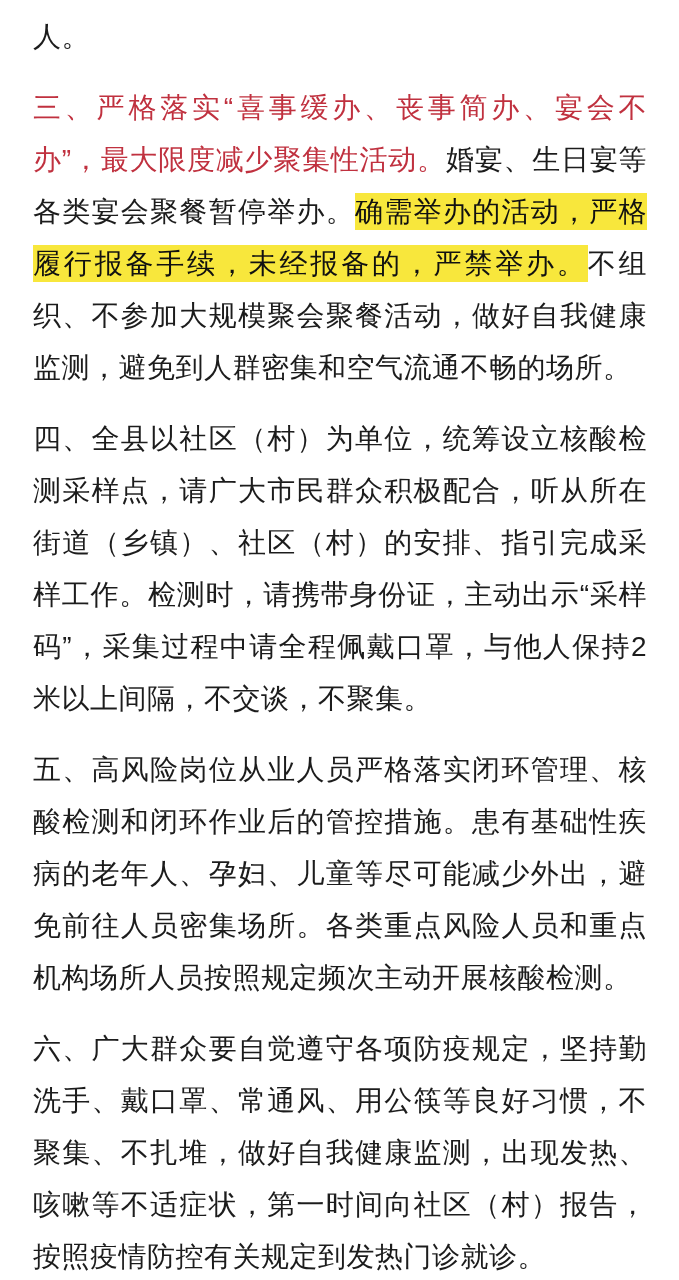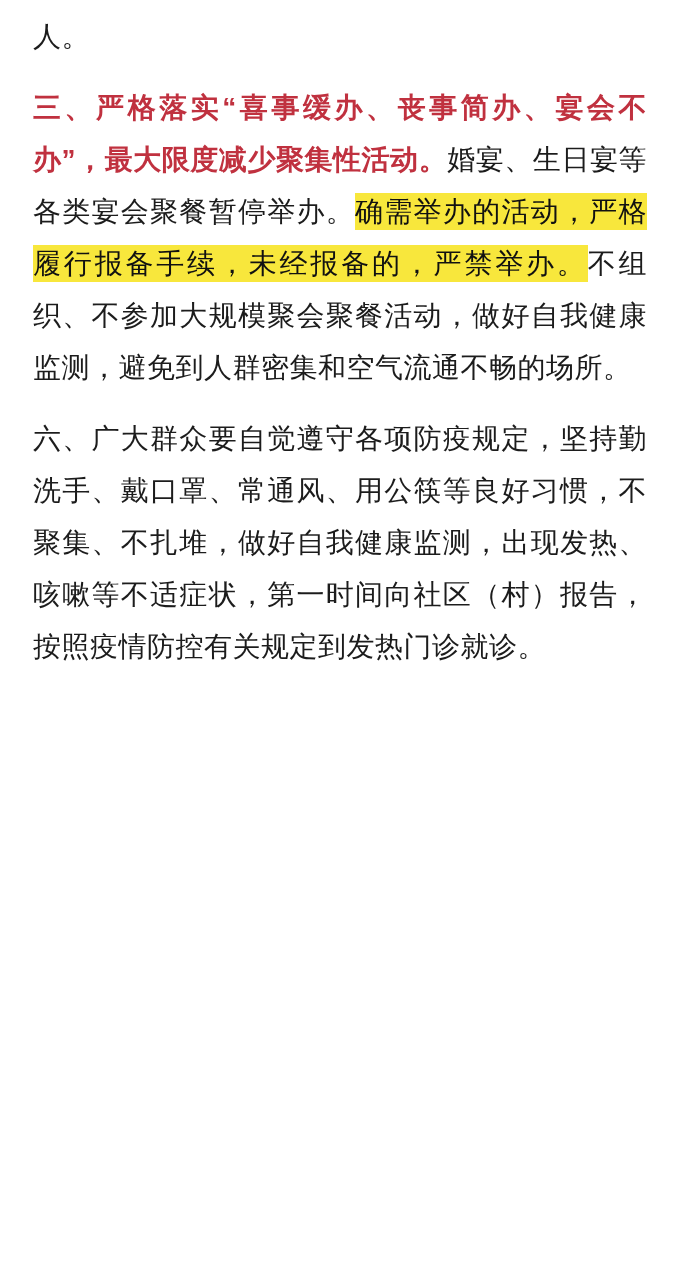--- a/index.html
+++ b/index.html
@@ -31,30 +31,32 @@
     letter-spacing:0.5px;
   }
   .para{
     margin:0 0 19px 0;
   }
   .run-normal{
     font-weight:400;
     color:var(--text-color);
   }
   .run-red{
-    font-weight:700;
+    font-weight:400;
     color:var(--accent-red);
   }
   .run-hl{
     font-weight:400;
     color:#111111;
     background:var(--highlight-yellow);
     padding:3px 0;
   }
 </style>
 </head>
 <body>
 
 <div class="article" id="article">
     <p class="para"><span class="run-normal">人。</span></p>
     <p class="para"><span class="run-red">三、严格落实“喜事缓办、丧事简办、宴会不办”，最大限度减少聚集性活动。</span><span class="run-normal">婚宴、生日宴等各类宴会聚餐暂停举办。</span><span class="run-hl">确需举办的活动，严格履行报备手续，未经报备的，严禁举办。</span><span class="run-normal">不组织、不参加大规模聚会聚餐活动，做好自我健康监测，避免到人群密集和空气流通不畅的场所。</span></p>
+    <p class="para"><span class="run-normal">四、全县以社区（村）为单位，统筹设立核酸检测采样点，请广大市民群众积极配合，听从所在街道（乡镇）、社区（村）的安排、指引完成采样工作。检测时，请携带身份证，主动出示“采样码”，采集过程中请全程佩戴口罩，与他人保持2米以上间隔，不交谈，不聚集。</span></p>
+    <p class="para"><span class="run-normal">五、高风险岗位从业人员严格落实闭环管理、核酸检测和闭环作业后的管控措施。患有基础性疾病的老年人、孕妇、儿童等尽可能减少外出，避免前往人员密集场所。各类重点风险人员和重点机构场所人员按照规定频次主动开展核酸检测。</span></p>
     <p class="para"><span class="run-normal">六、广大群众要自觉遵守各项防疫规定，坚持勤洗手、戴口罩、常通风、用公筷等良好习惯，不聚集、不扎堆，做好自我健康监测，出现发热、咳嗽等不适症状，第一时间向社区（村）报告，按照疫情防控有关规定到发热门诊就诊。</span></p>
   </div>
 
 </body></html>

